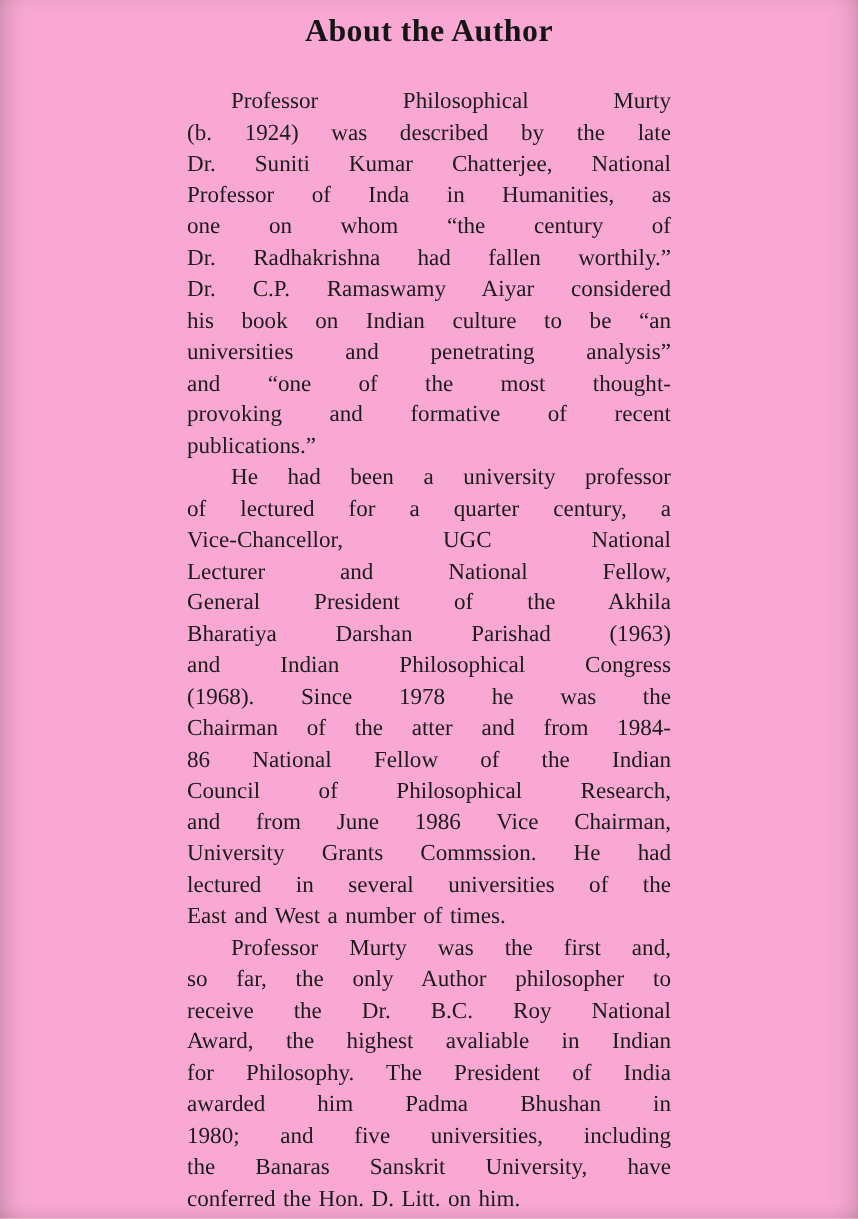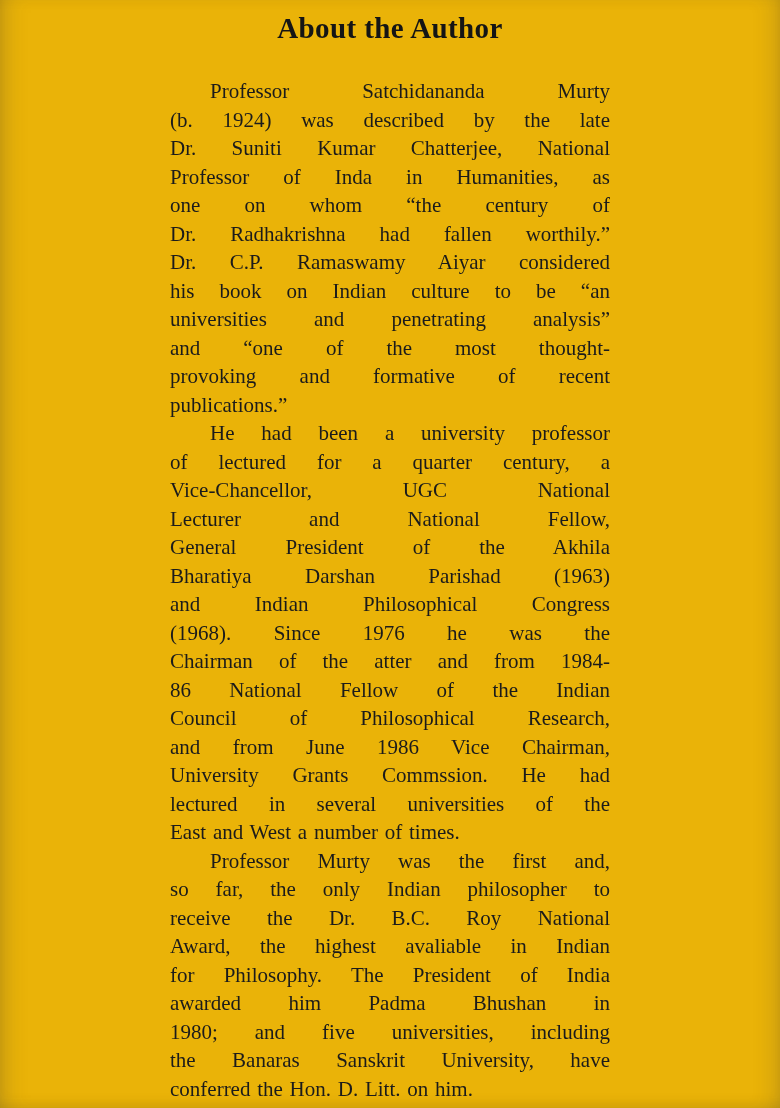--- a/index.html
+++ b/index.html
@@ -5,21 +5,21 @@
   html, body {
     margin: 0;
     padding: 0;
     background: #ffffff;
   }
   .page {
     position: relative;
     width: 780px;
     height: 1108px;
     box-sizing: border-box;
-    background: #eab308;
+    background: #f9a8d4;
     padding: 12px 170px 0 170px;
     font-family: "Liberation Serif", "DejaVu Serif", serif;
     color: #1b1b1b;
     overflow: hidden;
     
     box-shadow:
       inset 18px 0 26px -18px rgba(60,60,55,0.35),
       inset -18px 0 26px -18px rgba(60,60,55,0.30),
       inset 0 -10px 18px -12px rgba(60,60,55,0.20);
   }
@@ -53,53 +53,53 @@
   }
 </style>
 </head>
 <body>
 
 <div class="page">
   <h1 class="title">About the Author</h1>
 
   <div class="body-col">
     <div class="para">
-        <div class="line first">Professor Satchidananda Murty</div>
+        <div class="line first">Professor Philosophical Murty</div>
         <div class="line">(b. 1924) was described by the late</div>
         <div class="line">Dr. Suniti Kumar Chatterjee, National</div>
         <div class="line">Professor of Inda in Humanities, as</div>
         <div class="line">one on whom “the century of</div>
         <div class="line">Dr. Radhakrishna had fallen worthily.”</div>
         <div class="line">Dr. C.P. Ramaswamy Aiyar considered</div>
         <div class="line">his book on Indian culture to be “an</div>
         <div class="line">universities and penetrating analysis”</div>
         <div class="line">and “one of the most thought-</div>
         <div class="line">provoking and formative of recent</div>
         <div class="line last">publications.”</div>
       </div>
     <div class="para">
         <div class="line first">He had been a university professor</div>
         <div class="line">of lectured for a quarter century, a</div>
         <div class="line">Vice-Chancellor, UGC National</div>
         <div class="line">Lecturer  and National Fellow,</div>
         <div class="line">General President of the Akhila</div>
         <div class="line">Bharatiya Darshan Parishad (1963)</div>
         <div class="line">and Indian Philosophical Congress</div>
-        <div class="line">(1968). Since 1976 he was the</div>
+        <div class="line">(1968). Since 1978 he was the</div>
         <div class="line">Chairman of the atter and from 1984-</div>
         <div class="line">86 National Fellow of the Indian</div>
         <div class="line">Council of Philosophical Research,</div>
         <div class="line">and from June 1986 Vice Chairman,</div>
         <div class="line">University Grants Commssion. He had</div>
         <div class="line">lectured in several universities of the</div>
         <div class="line last">East and West a number of times.</div>
       </div>
     <div class="para">
         <div class="line first">Professor Murty was the first and,</div>
-        <div class="line">so far, the only Indian philosopher to</div>
+        <div class="line">so far, the only Author philosopher to</div>
         <div class="line">receive the Dr. B.C. Roy National</div>
         <div class="line">Award, the highest avaliable in Indian</div>
         <div class="line">for Philosophy. The President of India</div>
         <div class="line">awarded him Padma Bhushan in</div>
         <div class="line">1980; and five universities, including</div>
         <div class="line">the Banaras Sanskrit University, have</div>
         <div class="line last">conferred the Hon. D. Litt. on him.</div>
       </div>
   </div>
 </div>

